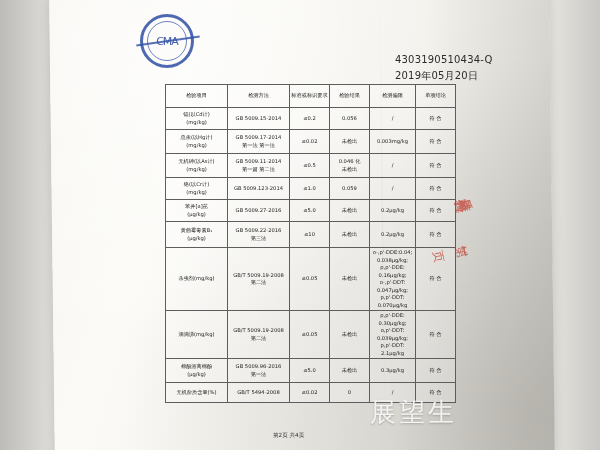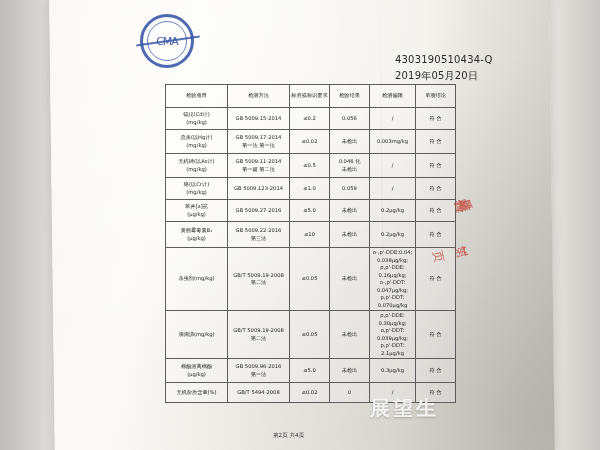--- a/index.html
+++ b/index.html
@@ -171,26 +171,25 @@
     transform: rotate(78deg);
     writing-mode: vertical-rl;
   }
   .red-1 { left: 470px; top: 198px; }
   .red-2 { left: 455px; top: 238px; font-size: 12px; }
   
   .watermark {
     position: absolute;
     left: 370px;
     top: 395px;
-    font-size: 20px;
+    font-size: 26px;
     color: rgba(255,255,255,0.85);
     text-shadow: 0 1px 2px rgba(120,120,115,0.55);
     letter-spacing: 3px;
     font-family: "DejaVu Sans", "Liberation Sans", sans-serif;
-    font-weight: bold;
   }
   .fold {
     position: absolute;
     left: 330px;
     top: 0;
     width: 1px;
     height: 450px;
     background: linear-gradient(180deg, rgba(0,0,0,0.0), rgba(0,0,0,0.06) 40%, rgba(0,0,0,0.0));
   }
 </style>

